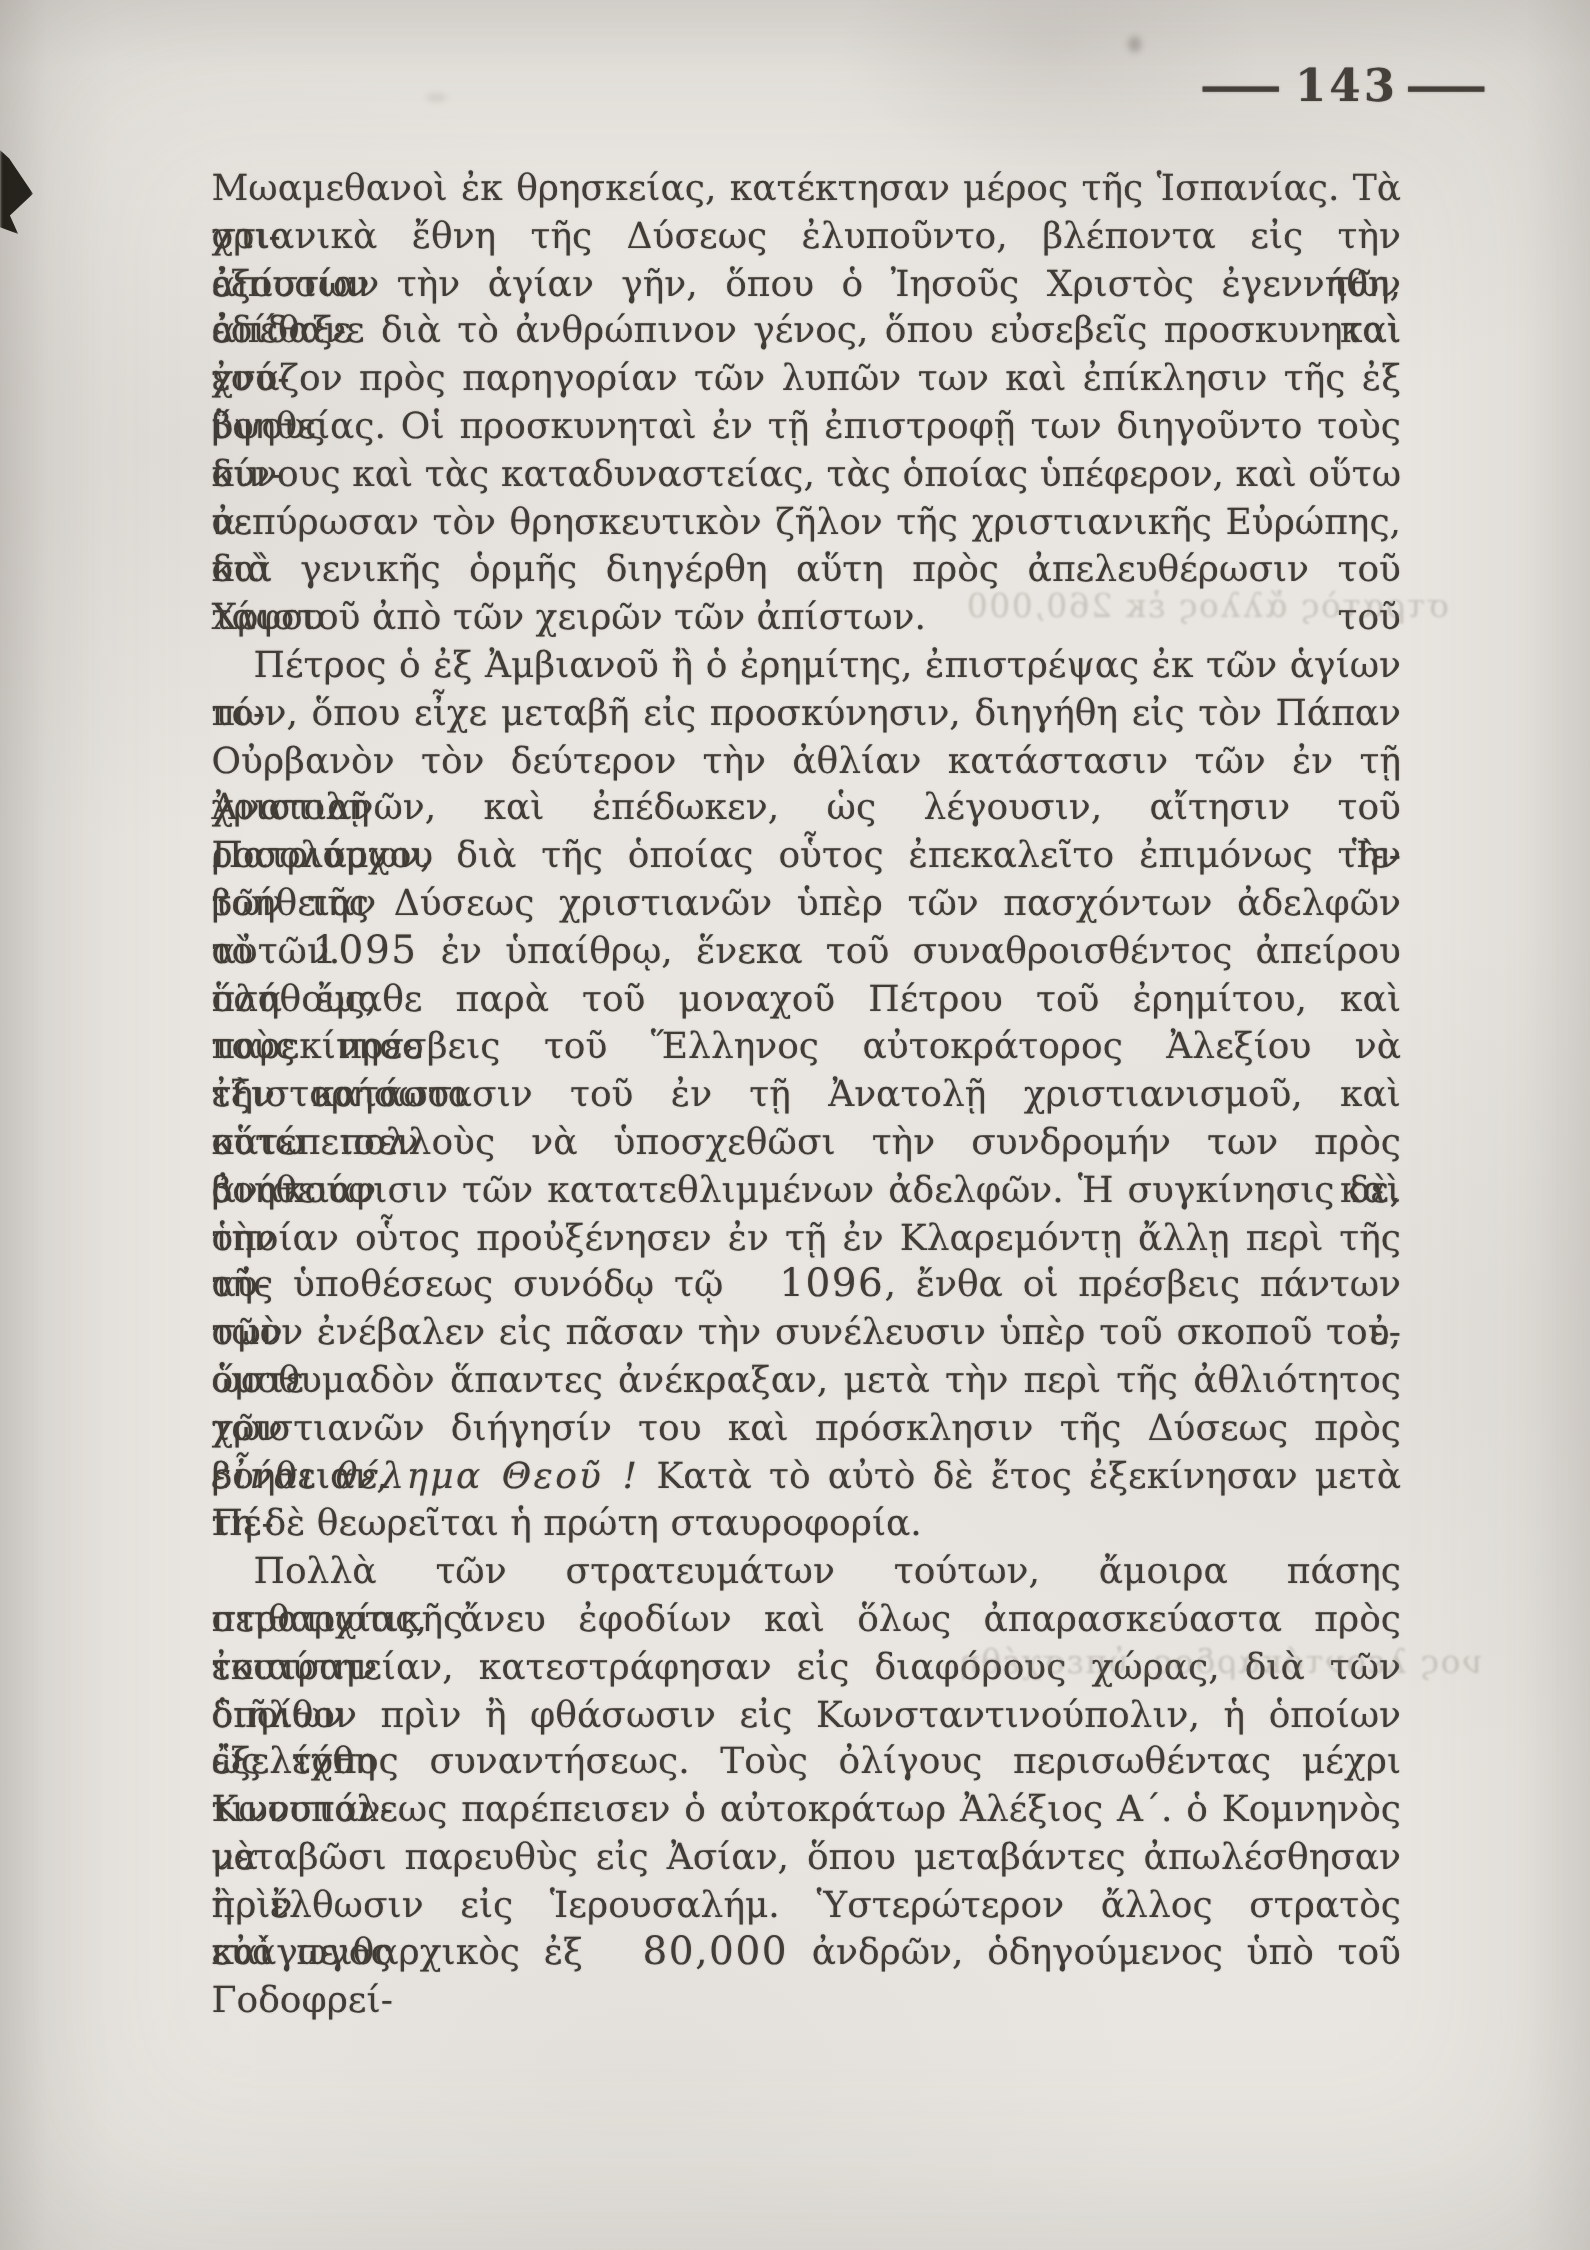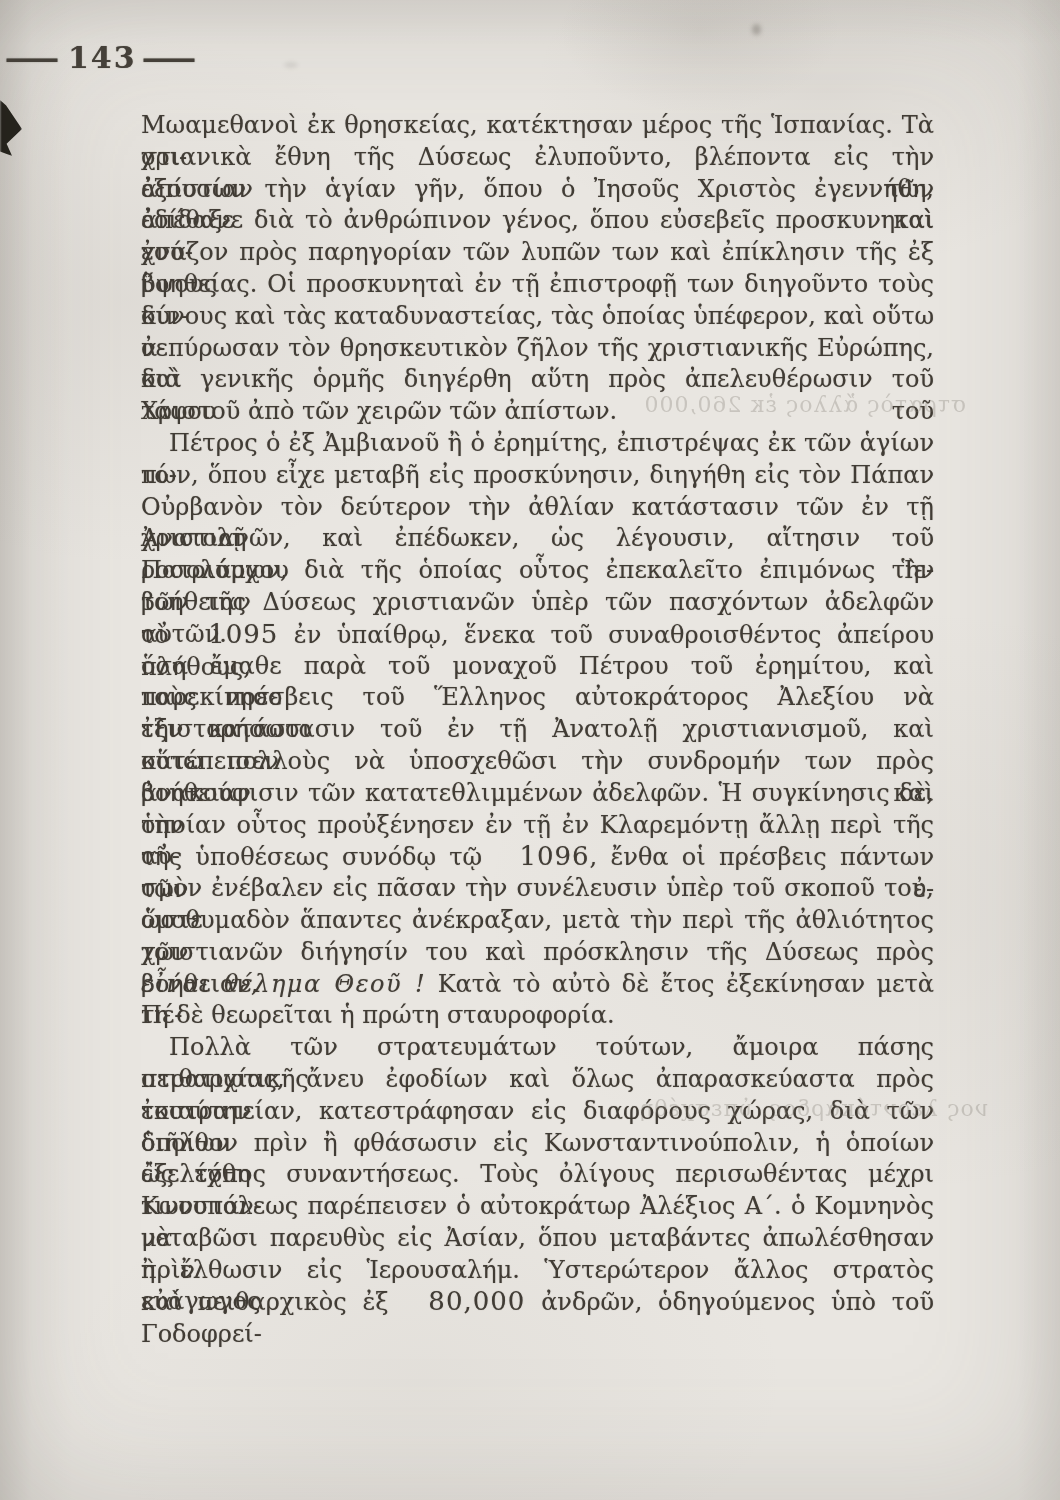--- a/index.html
+++ b/index.html
@@ -21,21 +21,21 @@
       radial-gradient(ellipse 200px 120px at 66% 2%, rgba(120,114,105,0.12), transparent 70%),
       linear-gradient(90deg, rgba(110,104,96,0.18) 0%, rgba(110,104,96,0.04) 3%, transparent 7%),
       linear-gradient(270deg, rgba(110,104,96,0.10) 0%, transparent 4%),
       linear-gradient(180deg, rgba(110,104,96,0.08) 0%, transparent 3%);
     box-shadow: inset 0 0 140px rgba(95,89,80,0.22);
     color:#3e3a34;
   }
   .header{
     position:absolute;
     top:40px; left:0; width:1000px;
-    text-align:left;
+    text-align:right;
     font-size:30px;
     font-weight:bold;
     letter-spacing:2px;
     color:#454039;
     text-shadow:0 0 1px rgba(70,64,56,0.55);
   }
   .header .dash{
     display:inline-block;
     transform:scaleX(1.9);
     margin:0 18px;

